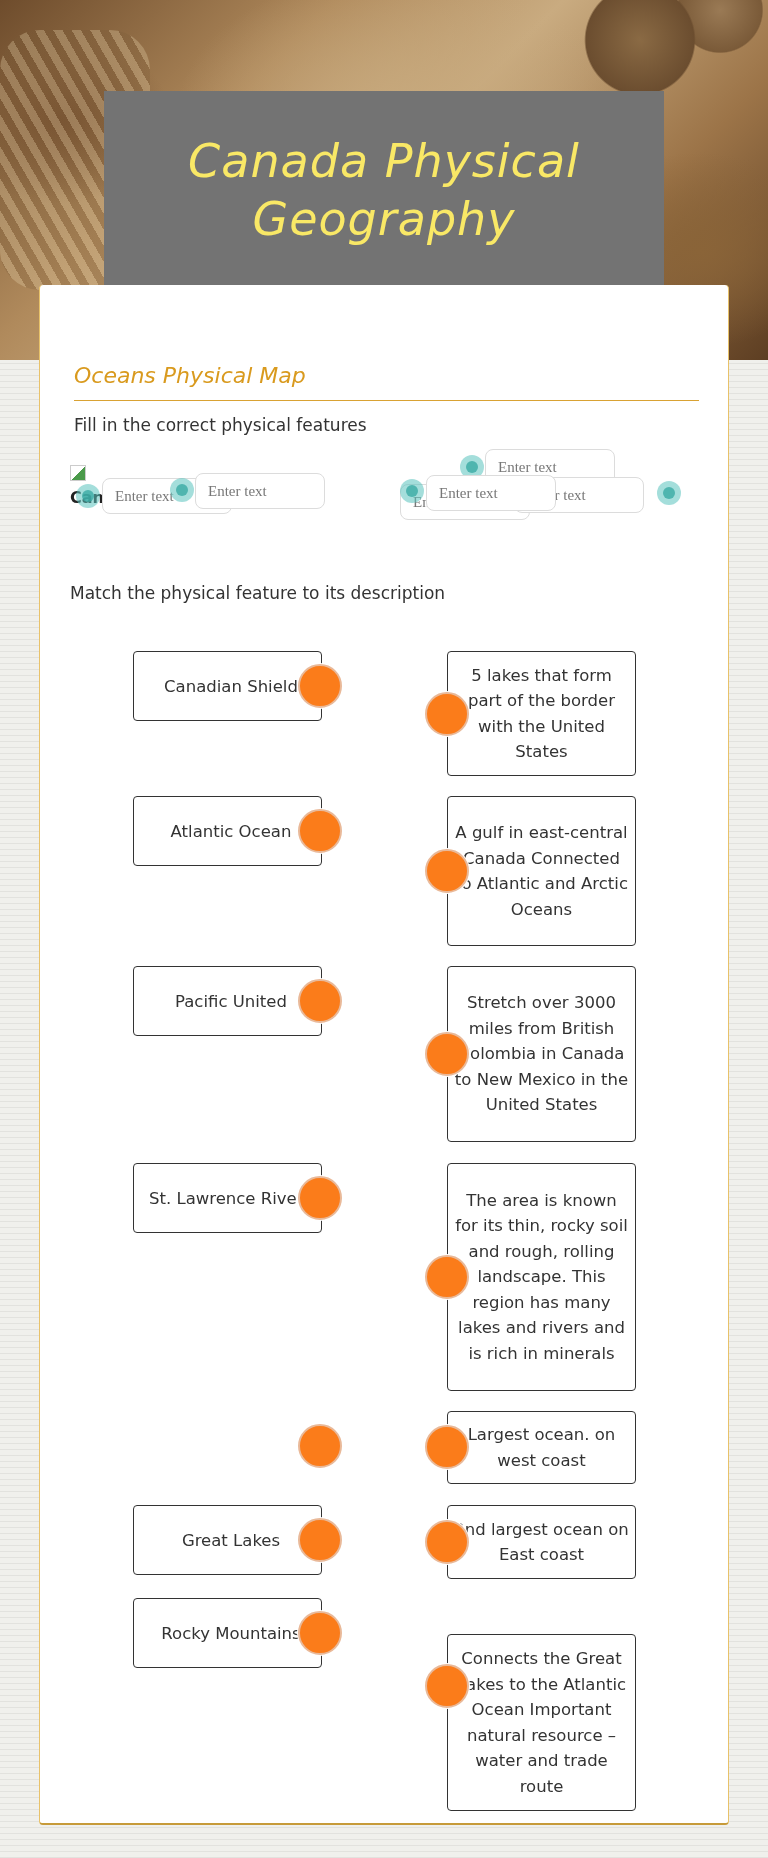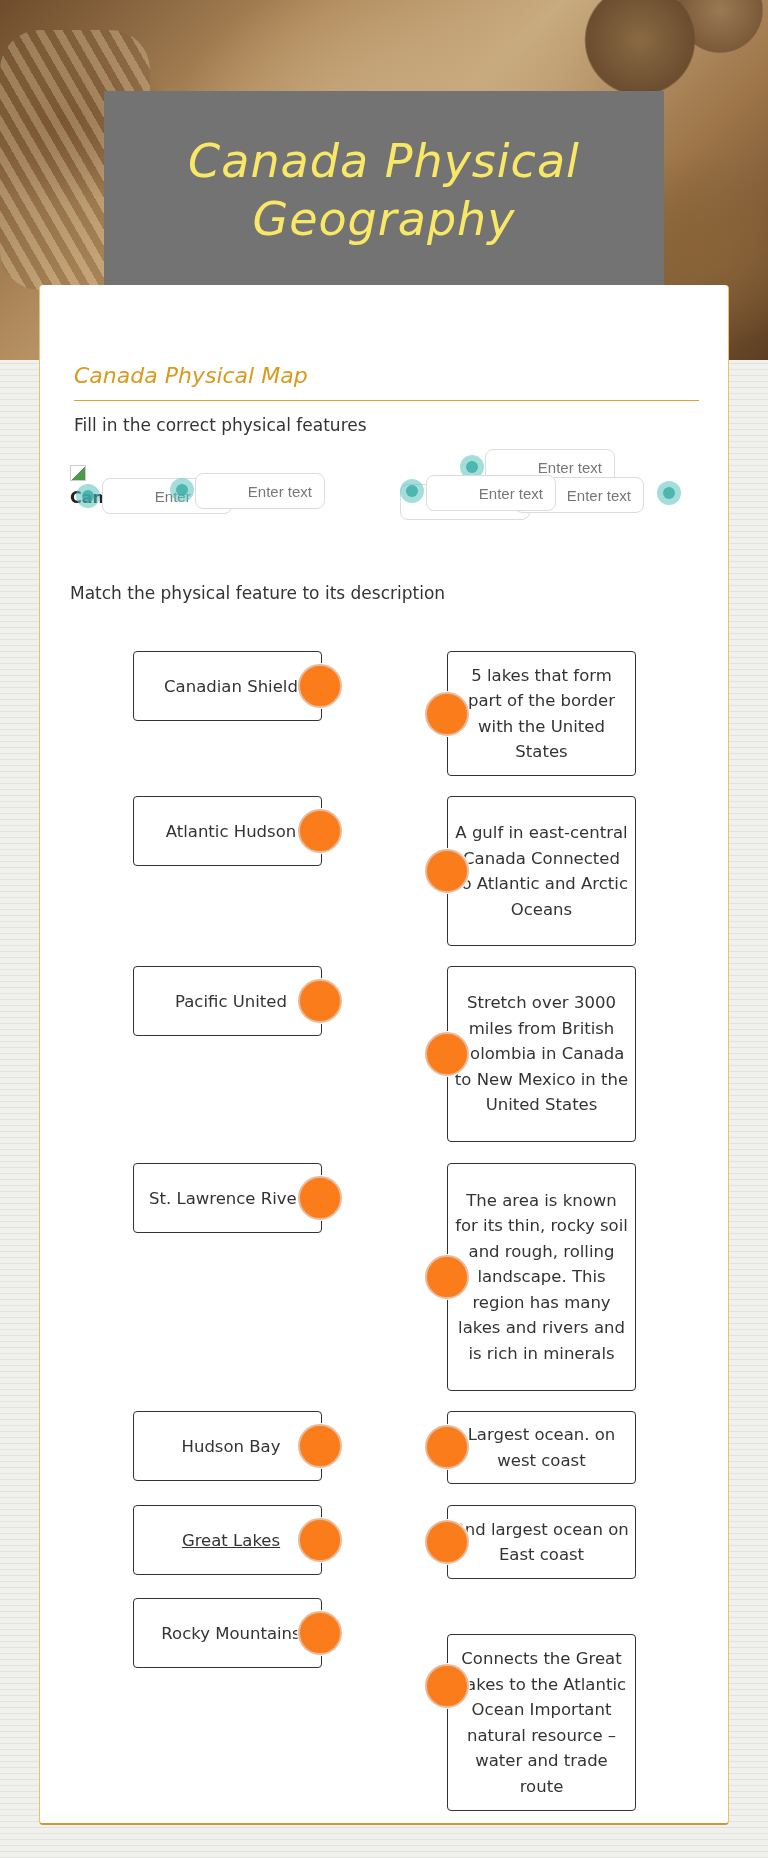--- a/index.html
+++ b/index.html
@@ -53,22 +53,22 @@
   .img-alt { position: absolute; left: 30px; top: 203px; font-size: 16px; font-weight: bold; color: #222; }
   .dot-teal {
     position: absolute; width: 24px; height: 24px; border-radius: 50%;
     background: rgba(90,195,190,0.55);
     display: flex; align-items: center; justify-content: center;
   }
   .dot-teal::after { content: ""; width: 12px; height: 12px; border-radius: 50%; background: #3aaaa4; opacity: 0.8; }
   .text-input {
     position: absolute; height: 36px; width: 130px;
     border: 1px solid #dcdcdc; border-radius: 8px; background: #fff;
-    font-family: Liberation Sans, sans-serif; font-size: 15px; color: #666;
-    padding: 0 12px; outline: none; text-align: right;
+    font-family: Liberation Serif, serif; font-size: 15px; color: #666;
+    padding: 0 12px; outline: none;
   }
   .text-input::placeholder { color: #777; }
   .instr2 { position: absolute; left: 30px; top: 298px; font-size: 17px; color: #333; }
   .match-left {
     position: absolute; left: 93px; width: 189px; height: 70px;
     border: 1px solid #333; border-radius: 4px; background: #fff;
     display: flex; align-items: center; justify-content: center;
     font-size: 16.5px; color: #333; text-align: center; white-space: nowrap; overflow: hidden;
     padding-left: 7px;
   }
@@ -91,21 +91,21 @@
 <div class="hero">
   <div class="hero-rope"></div>
 </div>
 
 <div class="title-banner">
   <div class="title-text">Canada Physical Geography</div>
 </div>
 
 <div class="card">
 
-  <div class="section-heading">Canada Physical Map</div>
+  <div class="section-heading">Oceans Physical Map</div>
   <div class="instr1">Fill in the correct physical features</div>
 
   <div class="img-broken"></div>
   <div class="img-alt">Can</div>
 
   <div class="dot-teal" style="left:36px;top:199px;"></div>
   <input class="text-input" style="left: 62px; top: 193px; width: 130px;" placeholder="Enter text">
   <div class="dot-teal" style="left:130px;top:193px;"></div>
   <input class="text-input" style="left: 155px; top: 188px; width: 130px;" placeholder="Enter text">
 
@@ -118,40 +118,37 @@
   <div class="dot-teal" style="left:617px;top:196px;"></div>
 
   <div class="instr2">Match the physical feature to its description</div>
 
   <div class="match-left" style="top:366px;">
       <span>Canadian Shield</span>
     </div>
   <div class="dot-orange" style="left:258px;top:379px;"></div>
 
   <div class="match-left" style="top:511px;">
-      <span>Atlantic Hudson</span>
+      <span>Atlantic Ocean</span>
     </div>
   <div class="dot-orange" style="left:258px;top:524px;"></div>
 
   <div class="match-left" style="top:681px;">
       <span>Pacific United</span>
     </div>
   <div class="dot-orange" style="left:258px;top:694px;"></div>
 
   <div class="match-left" style="top:878px;justify-content:flex-start;padding-left:15px;">
       <span>St. Lawrence River</span>
     </div>
   <div class="dot-orange" style="left:258px;top:891px;"></div>
 
-  <div class="match-left" style="top:1126px;">
-      <span>Hudson Bay</span>
-    </div>
   <div class="dot-orange" style="left:258px;top:1139px;"></div>
 
-  <div class="match-left" style="top:1220px;text-decoration:underline;">
+  <div class="match-left" style="top:1220px;">
       <span>Great Lakes</span>
     </div>
   <div class="dot-orange" style="left:258px;top:1233px;"></div>
 
   <div class="match-left" style="top:1313px;">
       <span>Rocky Mountains</span>
     </div>
   <div class="dot-orange" style="left:258px;top:1326px;"></div>
 
   <div class="match-right" style="top:366px;height:125px;">

